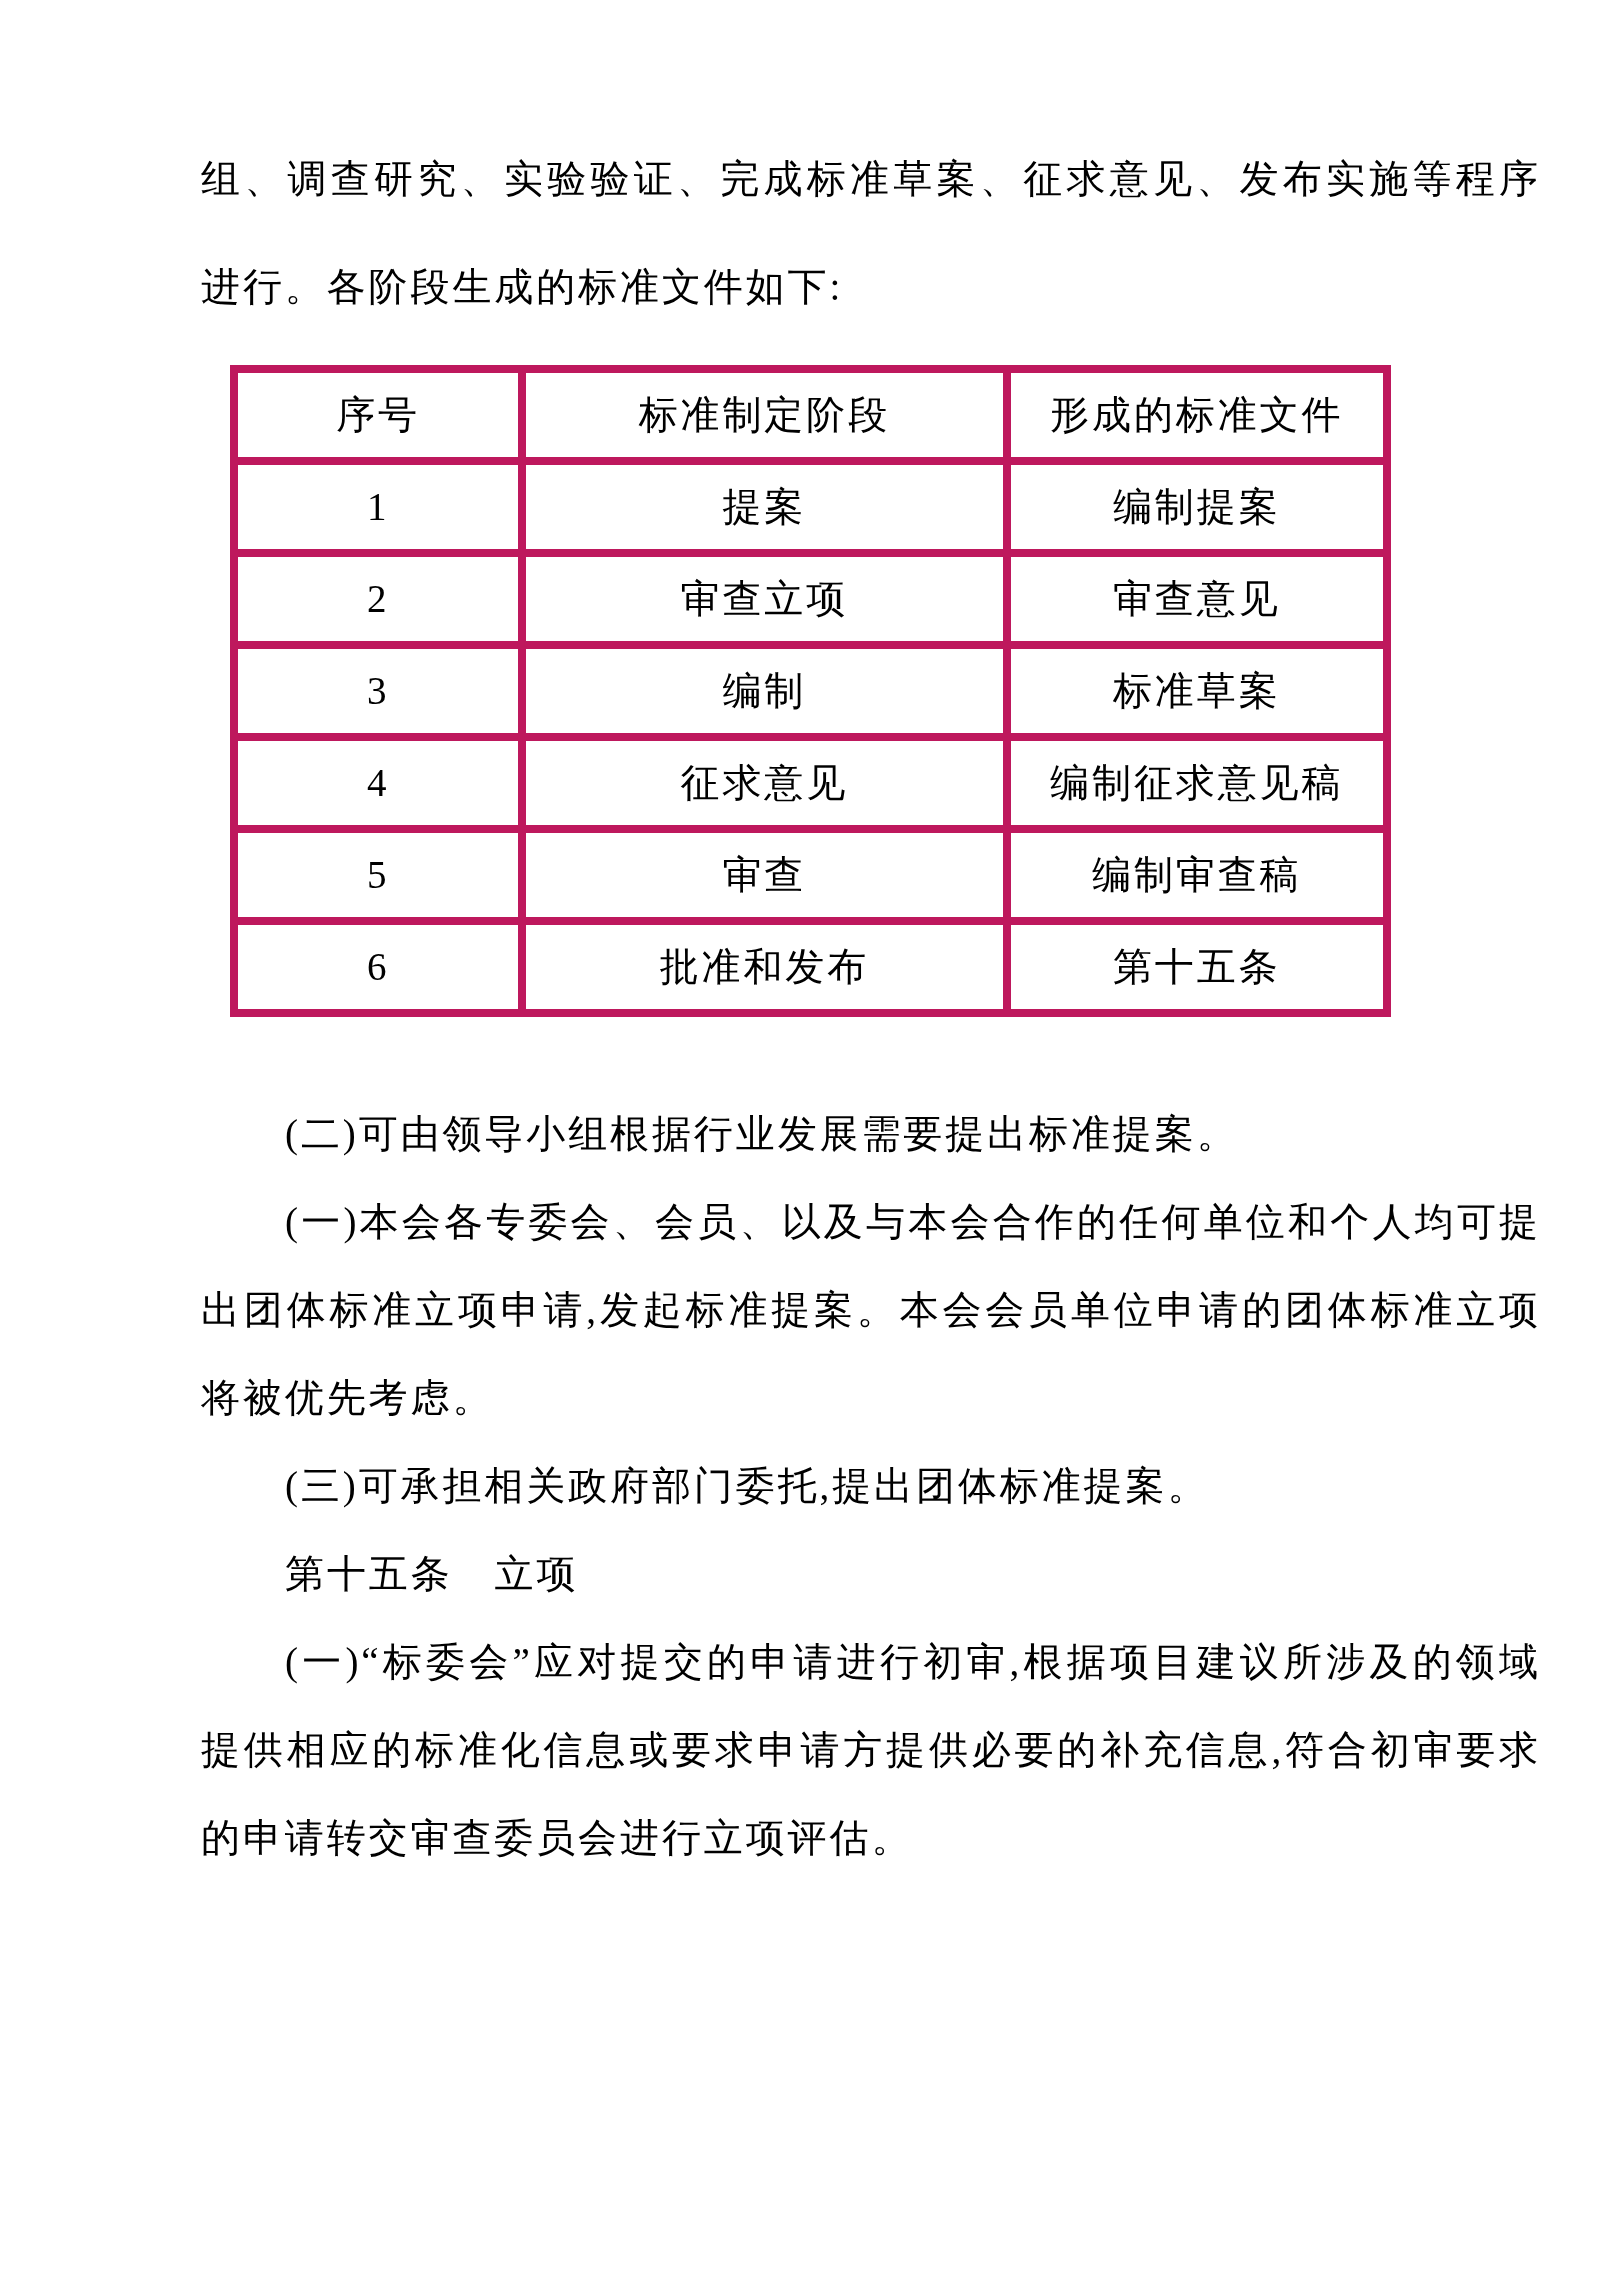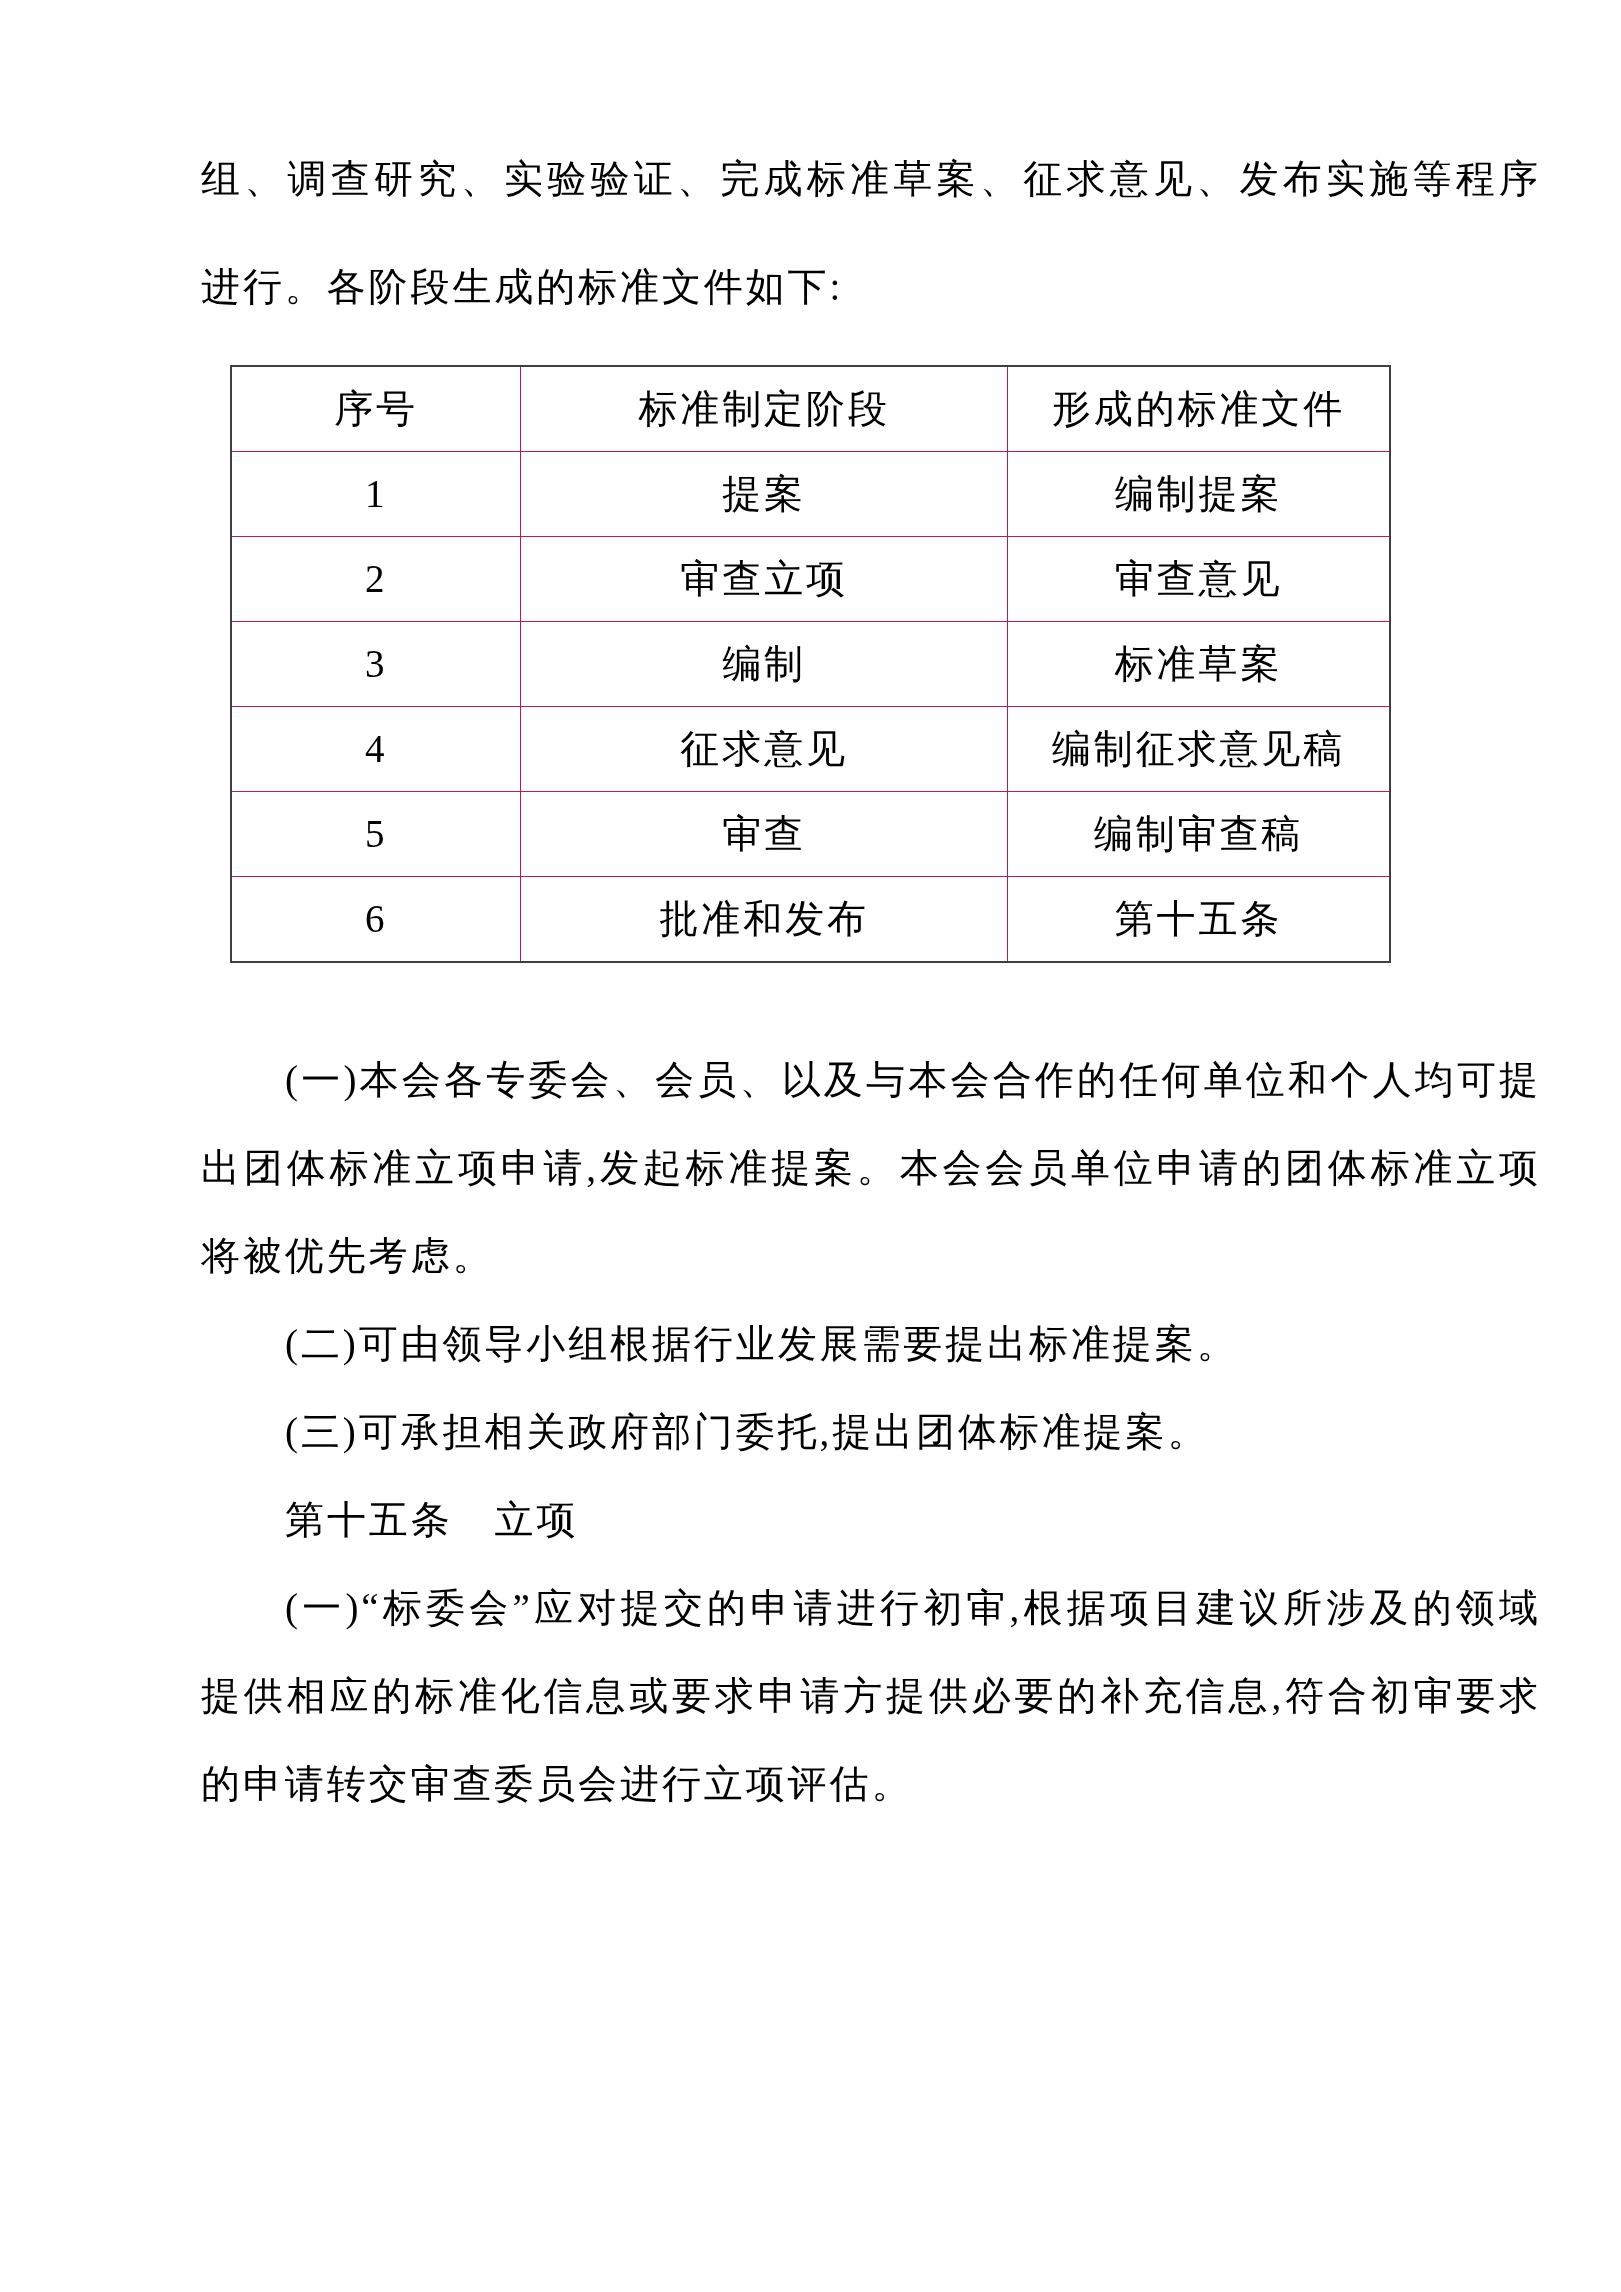--- a/index.html
+++ b/index.html
@@ -31,21 +31,21 @@
     table-layout: fixed;
     width: 1161px;
     margin: 23.5px 0 0 29px;
     border: 2.9px solid #3f3f3f;
   }
   .stage-table col.c1 { width: 25%; }
   .stage-table col.c2 { width: 42%; }
   .stage-table col.c3 { width: 33%; }
   .stage-table th,
   .stage-table td {
-    border: 1px solid #be185d;
+    border: 8px solid #be185d;
     height: 84px;
     padding: 0;
     text-align: center;
     vertical-align: middle;
     font-size: 39px;
     font-weight: normal;
     letter-spacing: 2.9px;
   }
   .body-text {
     margin-top: 73px;
@@ -108,21 +108,21 @@
       </tr>
       <tr>
         <td>6</td>
         <td>批准和发布</td>
         <td>第十五条</td>
       </tr>
     </tbody>
   </table>
 
   <div class="body-text">
+    <p class="para">(二)可由领导小组根据行业发展需要提出标准提案。</p>
     <p class="para">(一)本会各专委会、会员、以及与本会合作的任何单位和个人均可提出团体标准立项申请,发起标准提案。本会会员单位申请的团体标准立项将被优先考虑。</p>
-    <p class="para">(二)可由领导小组根据行业发展需要提出标准提案。</p>
     <p class="para">(三)可承担相关政府部门委托,提出团体标准提案。</p>
     <p class="para">第十五条　立项</p>
     <p class="para">(一)“标委会”应对提交的申请进行初审,根据项目建议所涉及的领域提供相应的标准化信息或要求申请方提供必要的补充信息,符合初审要求的申请转交审查委员会进行立项评估。</p>
   </div>
 
 </div>
 
 
 </body></html>

